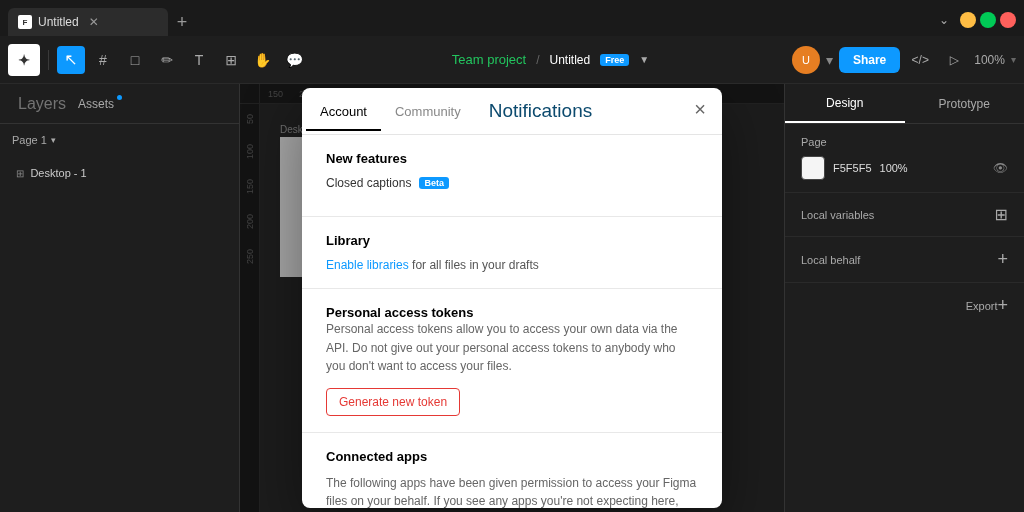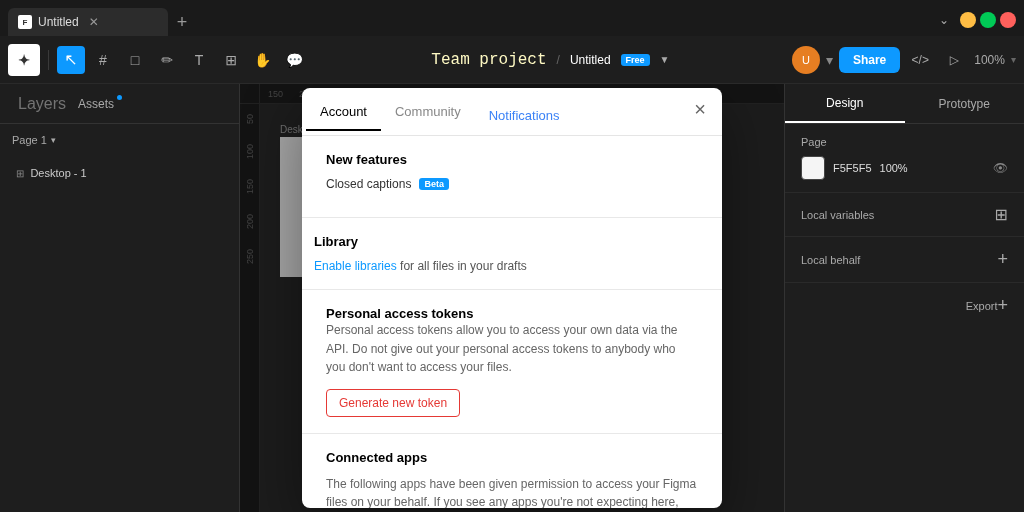--- a/index.html
+++ b/index.html
@@ -47,21 +47,21 @@
   <div style="width:28px;height:28px;border-radius:4px;background:#0d99ff;display:flex;align-items:center;justify-content:center;color:#fff;cursor:pointer;font-size:16px;">↖</div>
   <div style="width:28px;height:28px;border-radius:4px;display:flex;align-items:center;justify-content:center;color:#aaa;cursor:pointer;font-size:14px;">#</div>
   <div style="width:28px;height:28px;border-radius:4px;display:flex;align-items:center;justify-content:center;color:#aaa;cursor:pointer;font-size:14px;">□</div>
   <div style="width:28px;height:28px;border-radius:4px;display:flex;align-items:center;justify-content:center;color:#aaa;cursor:pointer;font-size:14px;">✏</div>
   <div style="width:28px;height:28px;border-radius:4px;display:flex;align-items:center;justify-content:center;color:#aaa;cursor:pointer;font-size:14px;">T</div>
   <div style="width:28px;height:28px;border-radius:4px;display:flex;align-items:center;justify-content:center;color:#aaa;cursor:pointer;font-size:14px;">⊞</div>
   <div style="width:28px;height:28px;border-radius:4px;display:flex;align-items:center;justify-content:center;color:#aaa;cursor:pointer;font-size:14px;">✋</div>
   <div style="width:28px;height:28px;border-radius:4px;display:flex;align-items:center;justify-content:center;color:#aaa;cursor:pointer;font-size:14px;">💬</div>
 
   <div style="flex:1;display:flex;align-items:center;justify-content:center;gap:10px;">
-    <span style="color:#fef9c3;font-size:16px;font-family:Liberation Mono, monospace;">Team project</span>
+    <span style="color:#22c55e;font-size:13px;">Team project</span>
     <span style="color:#666;font-size:12px;">/</span>
     <span style="color:#fff;font-size:12px;font-weight:500;">Untitled</span>
     <span style="background:#0d99ff;color:#fff;font-size:9px;padding:1px 5px;border-radius:3px;font-weight:600;">Free</span>
     <span style="color:#aaa;font-size:10px;cursor:pointer;">▼</span>
   </div>
 
   <div style="display:flex;align-items:center;gap:6px;">
     <div style="width:28px;height:28px;border-radius:50%;background:#e67e22;display:flex;align-items:center;justify-content:center;color:#fff;font-size:11px;cursor:pointer;">U</div>
     <span style="color:#888;font-size:14px;cursor:pointer;">▾</span>
     <button style="background:#0d99ff;color:#fff;border:none;border-radius:6px;padding:6px 14px;font-size:12px;font-weight:600;cursor:pointer;">Share</button>
@@ -131,35 +131,35 @@
         </div>
       </div>
     </div>
 
     <div style="position:absolute;top:0;left:0;right:0;bottom:0;background:rgba(0,0,0,0.35);display:flex;align-items:center;justify-content:center;z-index:100;">
       <div style="background:#fff;border-radius:8px;width:420px;max-height:420px;overflow:hidden;display:flex;flex-direction:column;box-shadow:0 20px 60px rgba(0,0,0,0.4);">
 
         <div style="display:flex;align-items:center;padding:0 8px 0 4px;border-bottom:1px solid #e5e5e5;">
           <div style="font-size:13px;color:#000;cursor:pointer;padding:12px 14px 10px;border-bottom:2px solid #000;">Account</div>
           <div style="font-size:13px;color:#888;cursor:pointer;padding:12px 14px 10px;border-bottom:2px solid transparent;">Community</div>
-          <div style="font-size:13px;color:#3b82f6;cursor:pointer;padding:20px 14px 10px;border-bottom:2px solid transparent;">Notifications</div>
+          <div style="font-size:19px;color:#0c4a6e;cursor:pointer;padding:12px 14px 10px;border-bottom:2px solid transparent;">Notifications</div>
           <div style="margin-left:auto;width:28px;height:28px;display:flex;align-items:center;justify-content:center;color:#666;cursor:pointer;font-size:20px;margin-bottom:4px;">×</div>
         </div>
 
         <div style="flex:1;overflow-y:auto;">
 
           <div style="padding:16px 24px;border-bottom:1px solid #e8e8e8;">
             <div style="font-size:13px;font-weight:600;color:#000;margin-bottom:10px;">New features</div>
             <div style="display:flex;align-items:center;gap:8px;margin-bottom:10px;">
               <span style="font-size:12px;color:#333;">Closed captions</span>
               <span style="background:#0d99ff;color:#fff;font-size:9px;padding:1px 5px;border-radius:3px;font-weight:600;">Beta</span>
             </div>
           </div>
 
-          <div style="padding:16px 12px;border-bottom:1px solid #e8e8e8;">
+          <div style="padding:16px 24px;border-bottom:1px solid #e8e8e8;">
             <div style="font-size:13px;font-weight:600;color:#000;margin-bottom:10px;">Library</div>
             <div style="font-size:12px;color:#555;">
               <a style="color:#0d99ff;text-decoration:none;cursor:pointer;">Enable libraries</a><span> for all files in your drafts</span>
             </div>
           </div>
 
           <div style="padding:16px 24px;border-bottom:1px solid #e8e8e8;">
             <div style="font-size:13px;font-weight:600;color:#000;">Personal access tokens</div>
             <div style="font-size:12px;color:#666;line-height:1.55;margin-bottom:12px;">Personal access tokens allow you to access your own data via the API. Do not give out your personal access tokens to anybody who you don't want to access your files.</div>
             <button style="display:inline-block;border:1px solid #e53935;color:#e53935;background:#fff;padding:6px 12px;border-radius:4px;font-size:12px;cursor:pointer;">Generate new token</button>

